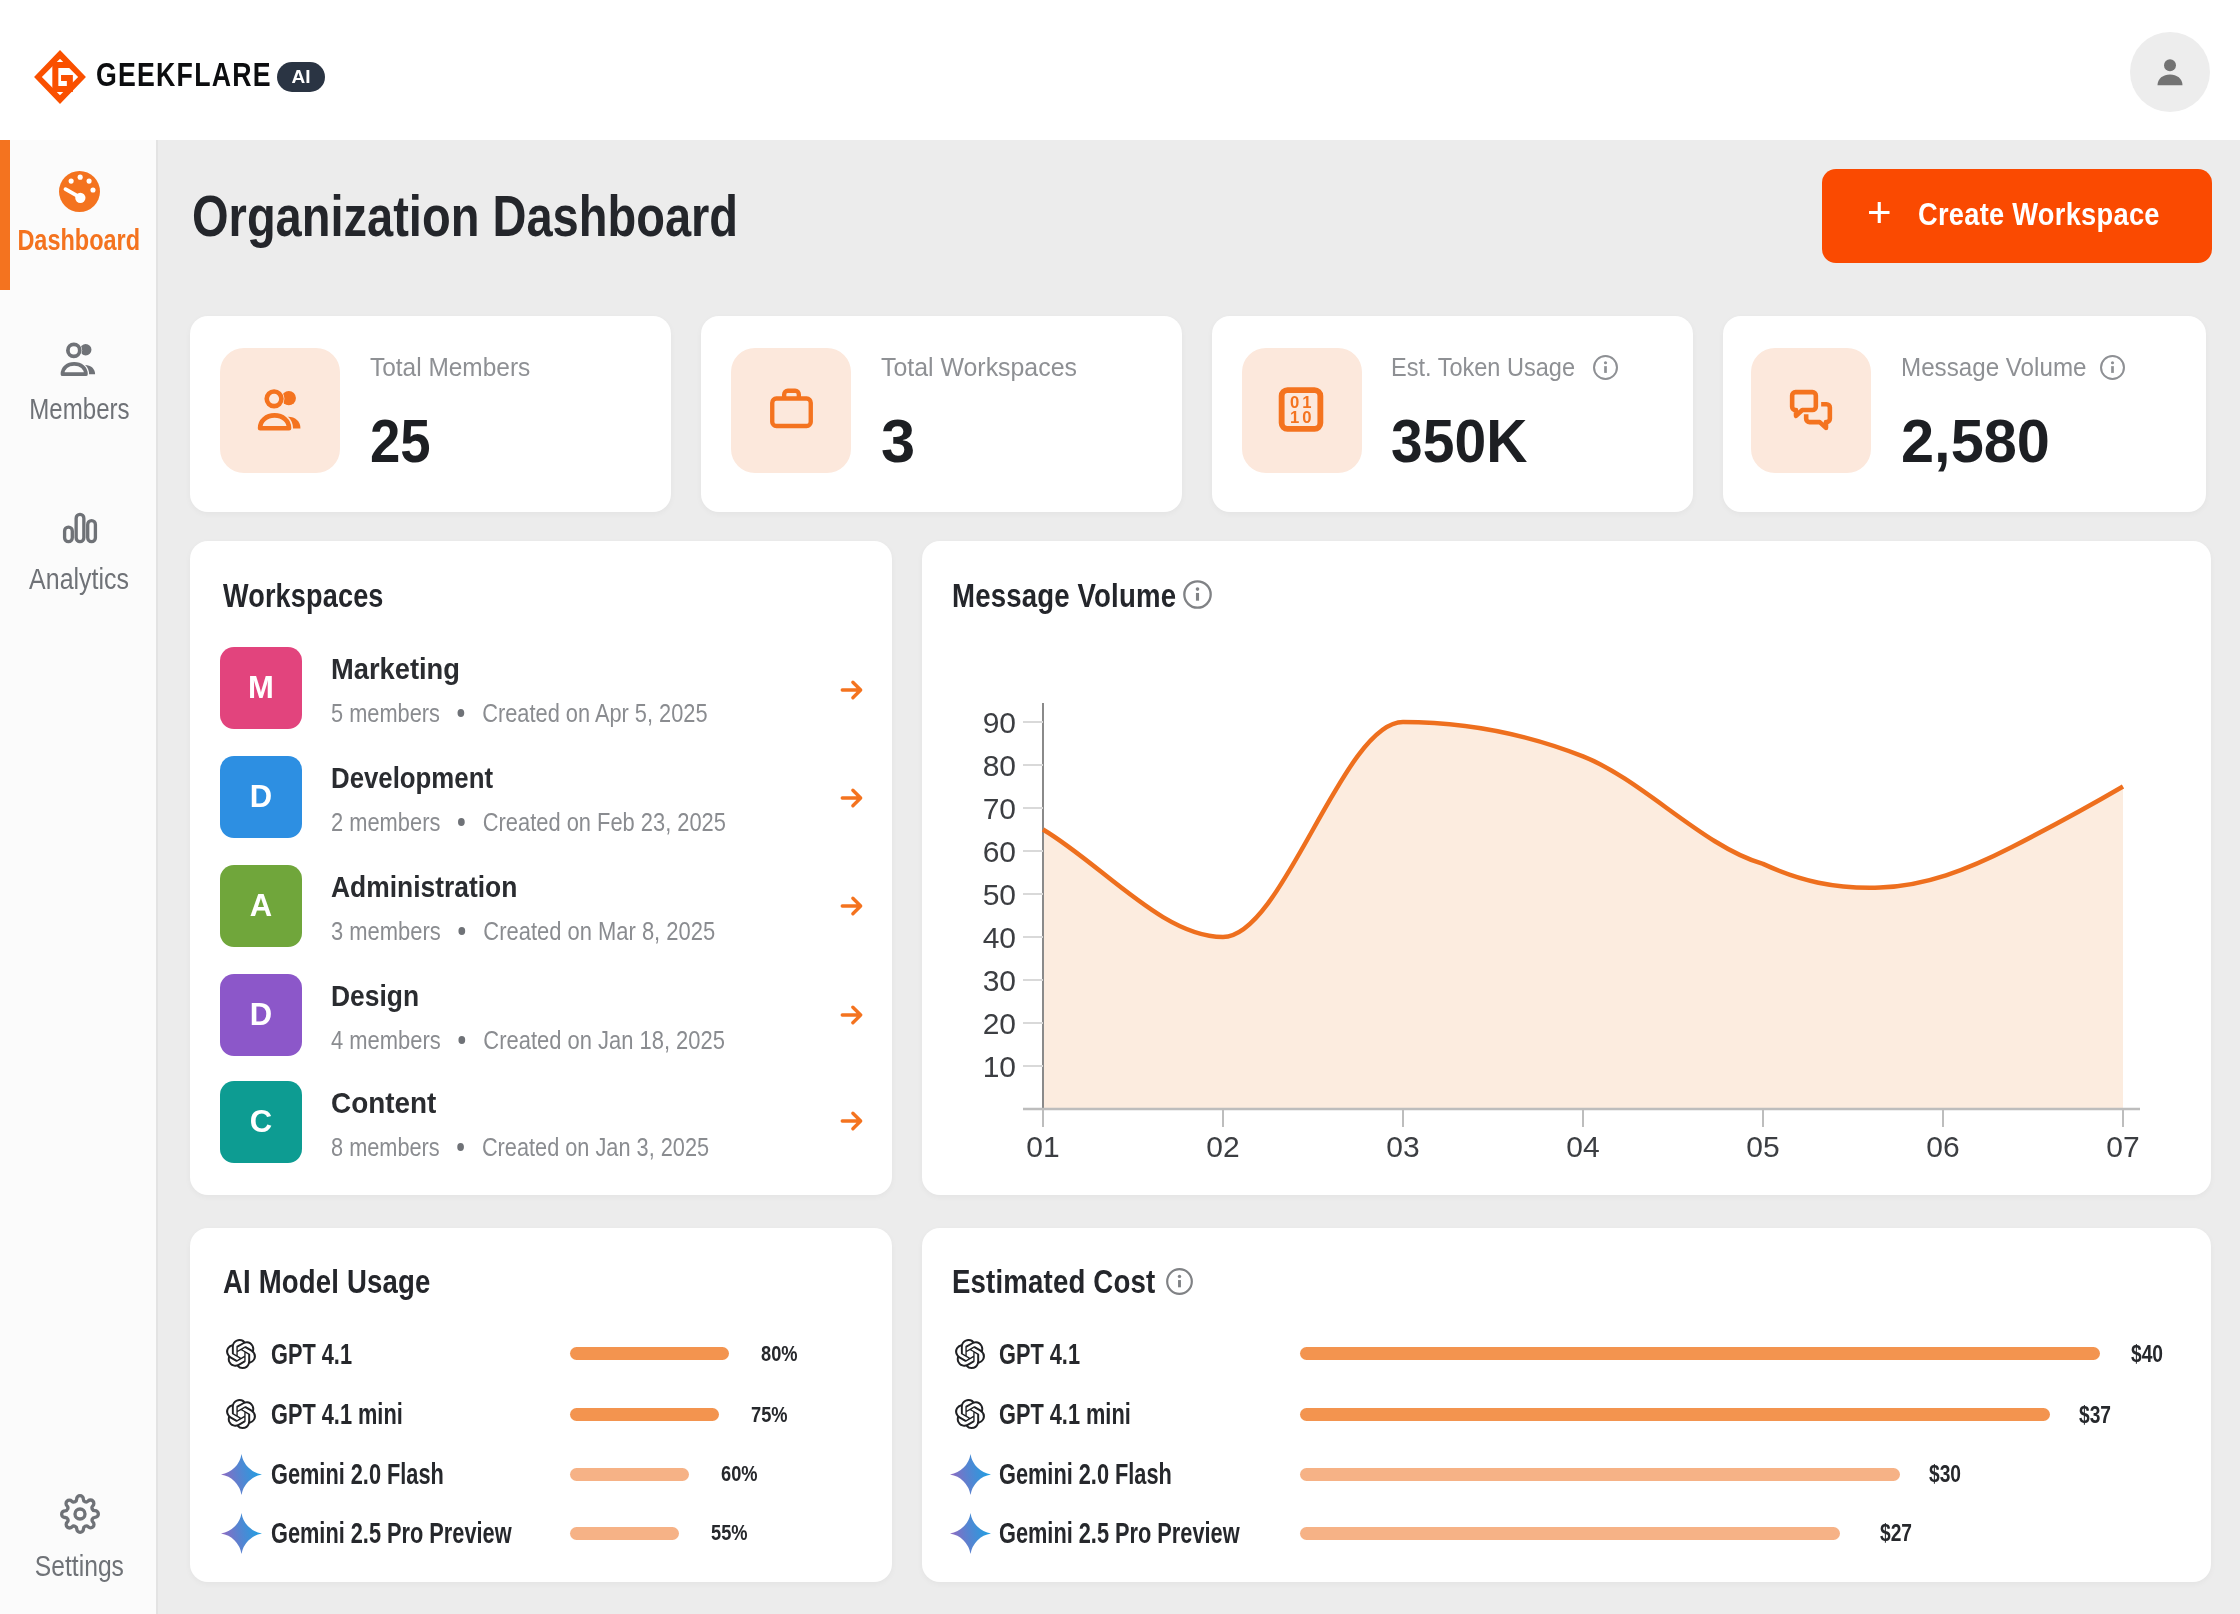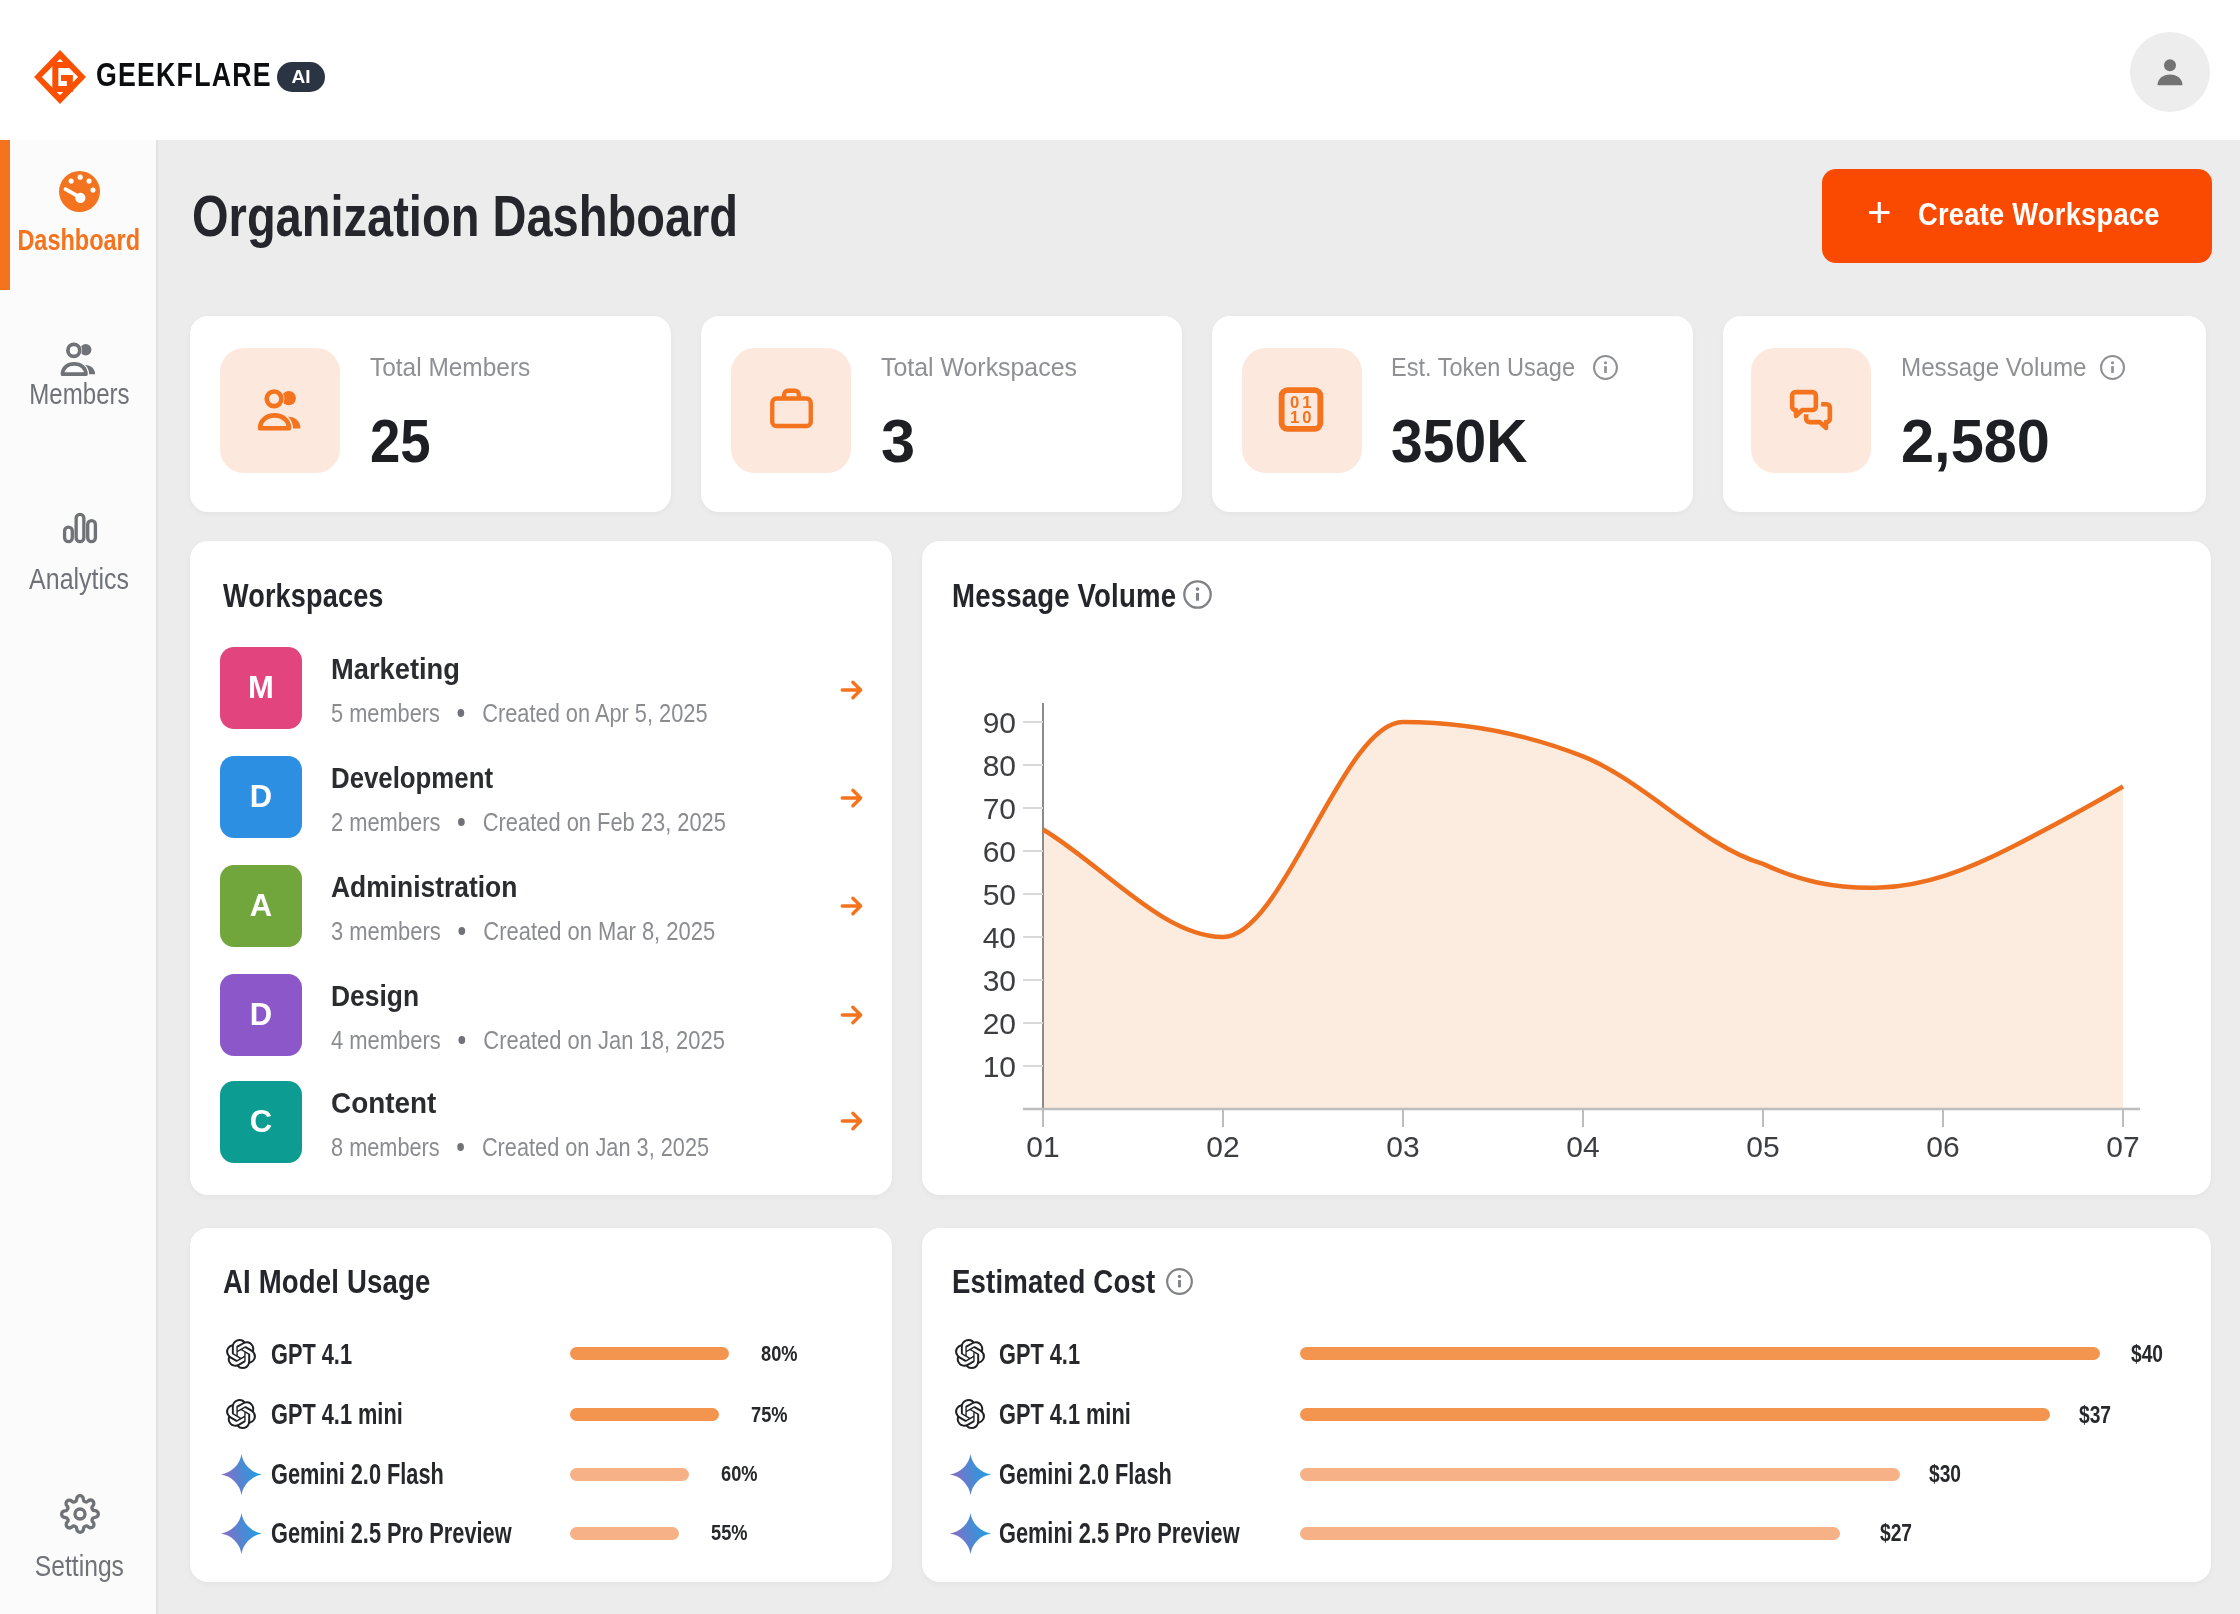--- a/index.html
+++ b/index.html
@@ -44,21 +44,21 @@
 <div class="abs" style="left:0;top:224px;width:158px;text-align:center;"><span class="fitc" style="font-size:29px;font-weight:700;color:#f4731f;transform:scaleX(0.81);">Dashboard</span></div>
 
 <svg class="abs" style="left:56px;top:336px;" width="46" height="46" viewBox="0 0 24 24">
   <circle cx="15.5" cy="7.2" r="3.0" fill="#6f7277"></circle>
   <path d="M9.8 20.0 c0-3.0 2.4-4.9 5.4-4.9 s5.2 1.9 5.2 4.9 z" fill="#6f7277"></path>
   <circle cx="9.3" cy="7.5" r="4.35" fill="#fbfbfb"></circle>
   <path d="M3.4 20.2 c0-3.4 2.7-5.5 6.1-5.5 s6.1 2.1 6.1 5.5 z" fill="#fbfbfb" stroke="#fbfbfb" stroke-width="3.4"></path>
   <circle cx="9.3" cy="7.5" r="3.1" fill="none" stroke="#6f7277" stroke-width="1.95"></circle>
   <path d="M3.4 19.9 c0-3.3 2.7-5.4 6.1-5.4 s6.1 2.1 6.1 5.4 z" fill="none" stroke="#6f7277" stroke-width="1.95" stroke-linejoin="round"></path>
 </svg>
-<div class="abs" style="left:0;top:378px;width:158px;text-align:center;"><span class="fitc" style="font-size:29px;color:#6f7277;transform:scaleX(0.83);">Members</span></div>
+<div class="abs" style="left:0;top:393px;width:158px;text-align:center;"><span class="fitc" style="font-size:29px;color:#6f7277;transform:scaleX(0.83);">Members</span></div>
 
 <svg class="abs" style="left:59px;top:507px;" width="42" height="42" viewBox="0 0 24 24">
   <g fill="none" stroke="#6f7277" stroke-width="1.9">
     <rect x="3.2" y="11.5" width="4.4" height="8.3" rx="2.2"></rect>
     <rect x="9.8" y="4.2" width="4.4" height="15.6" rx="2.2"></rect>
     <rect x="16.4" y="7.8" width="4.4" height="12" rx="2.2"></rect>
   </g>
 </svg>
 <div class="abs" style="left:0;top:563px;width:158px;text-align:center;"><span class="fitc" style="font-size:29px;color:#6f7277;transform:scaleX(0.86);">Analytics</span></div>
 

